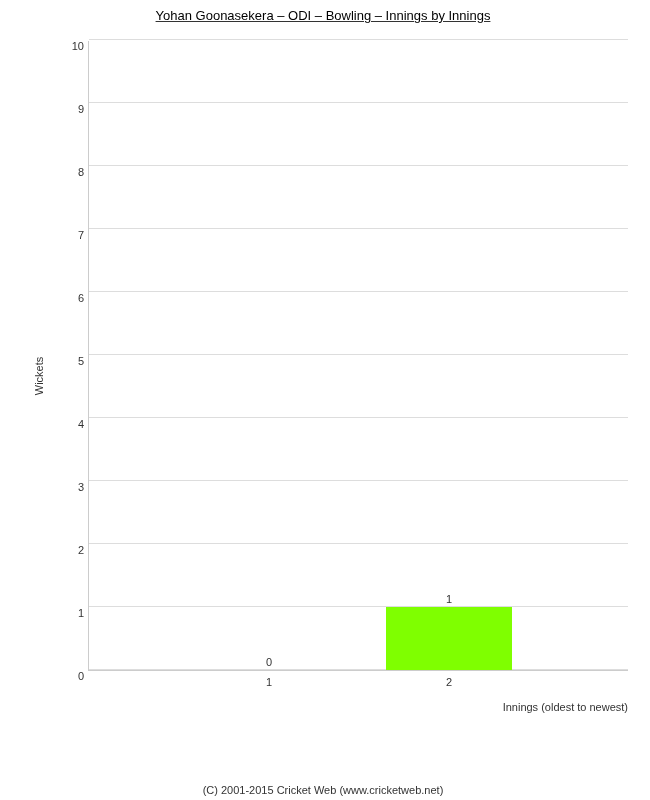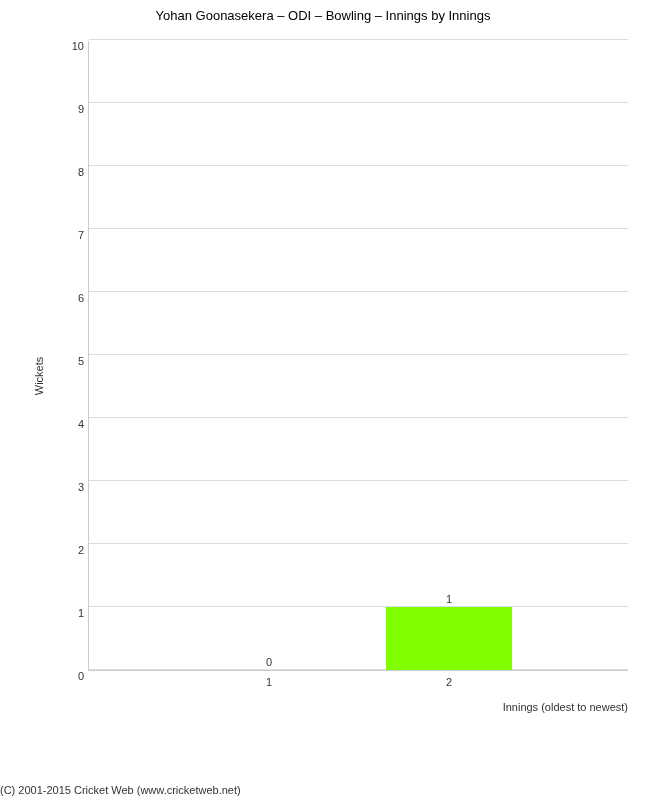--- a/index.html
+++ b/index.html
@@ -12,20 +12,21 @@
       color: #333;
     }
     .chart-container {
       width: 646px;
       height: 800px;
       background: #fff;
       position: relative;
       display: flex;
       flex-direction: column;
       align-items: center;
+      text-decoration: underline;
     }
     .chart-title {
       margin-top: 8px;
       font-size: 13px;
       font-weight: normal;
       text-align: center;
       color: #000;
     }
     .chart-area {
       position: relative;
@@ -98,20 +99,21 @@
       font-size: 11px;
       color: #333;
       text-align: center;
       transform: translateX(-50%);
     }
     .footer {
       position: absolute;
       bottom: 4px;
       left: 0;
       right: 0;
+      text-align: center;
       font-size: 11px;
       color: #333;
       margin-top: 44px;
     }
   </style>
 </head>
 <body>
 
 <div class="chart-container">
   <div class="chart-title">Yohan Goonasekera – ODI – Bowling – Innings by Innings</div>

